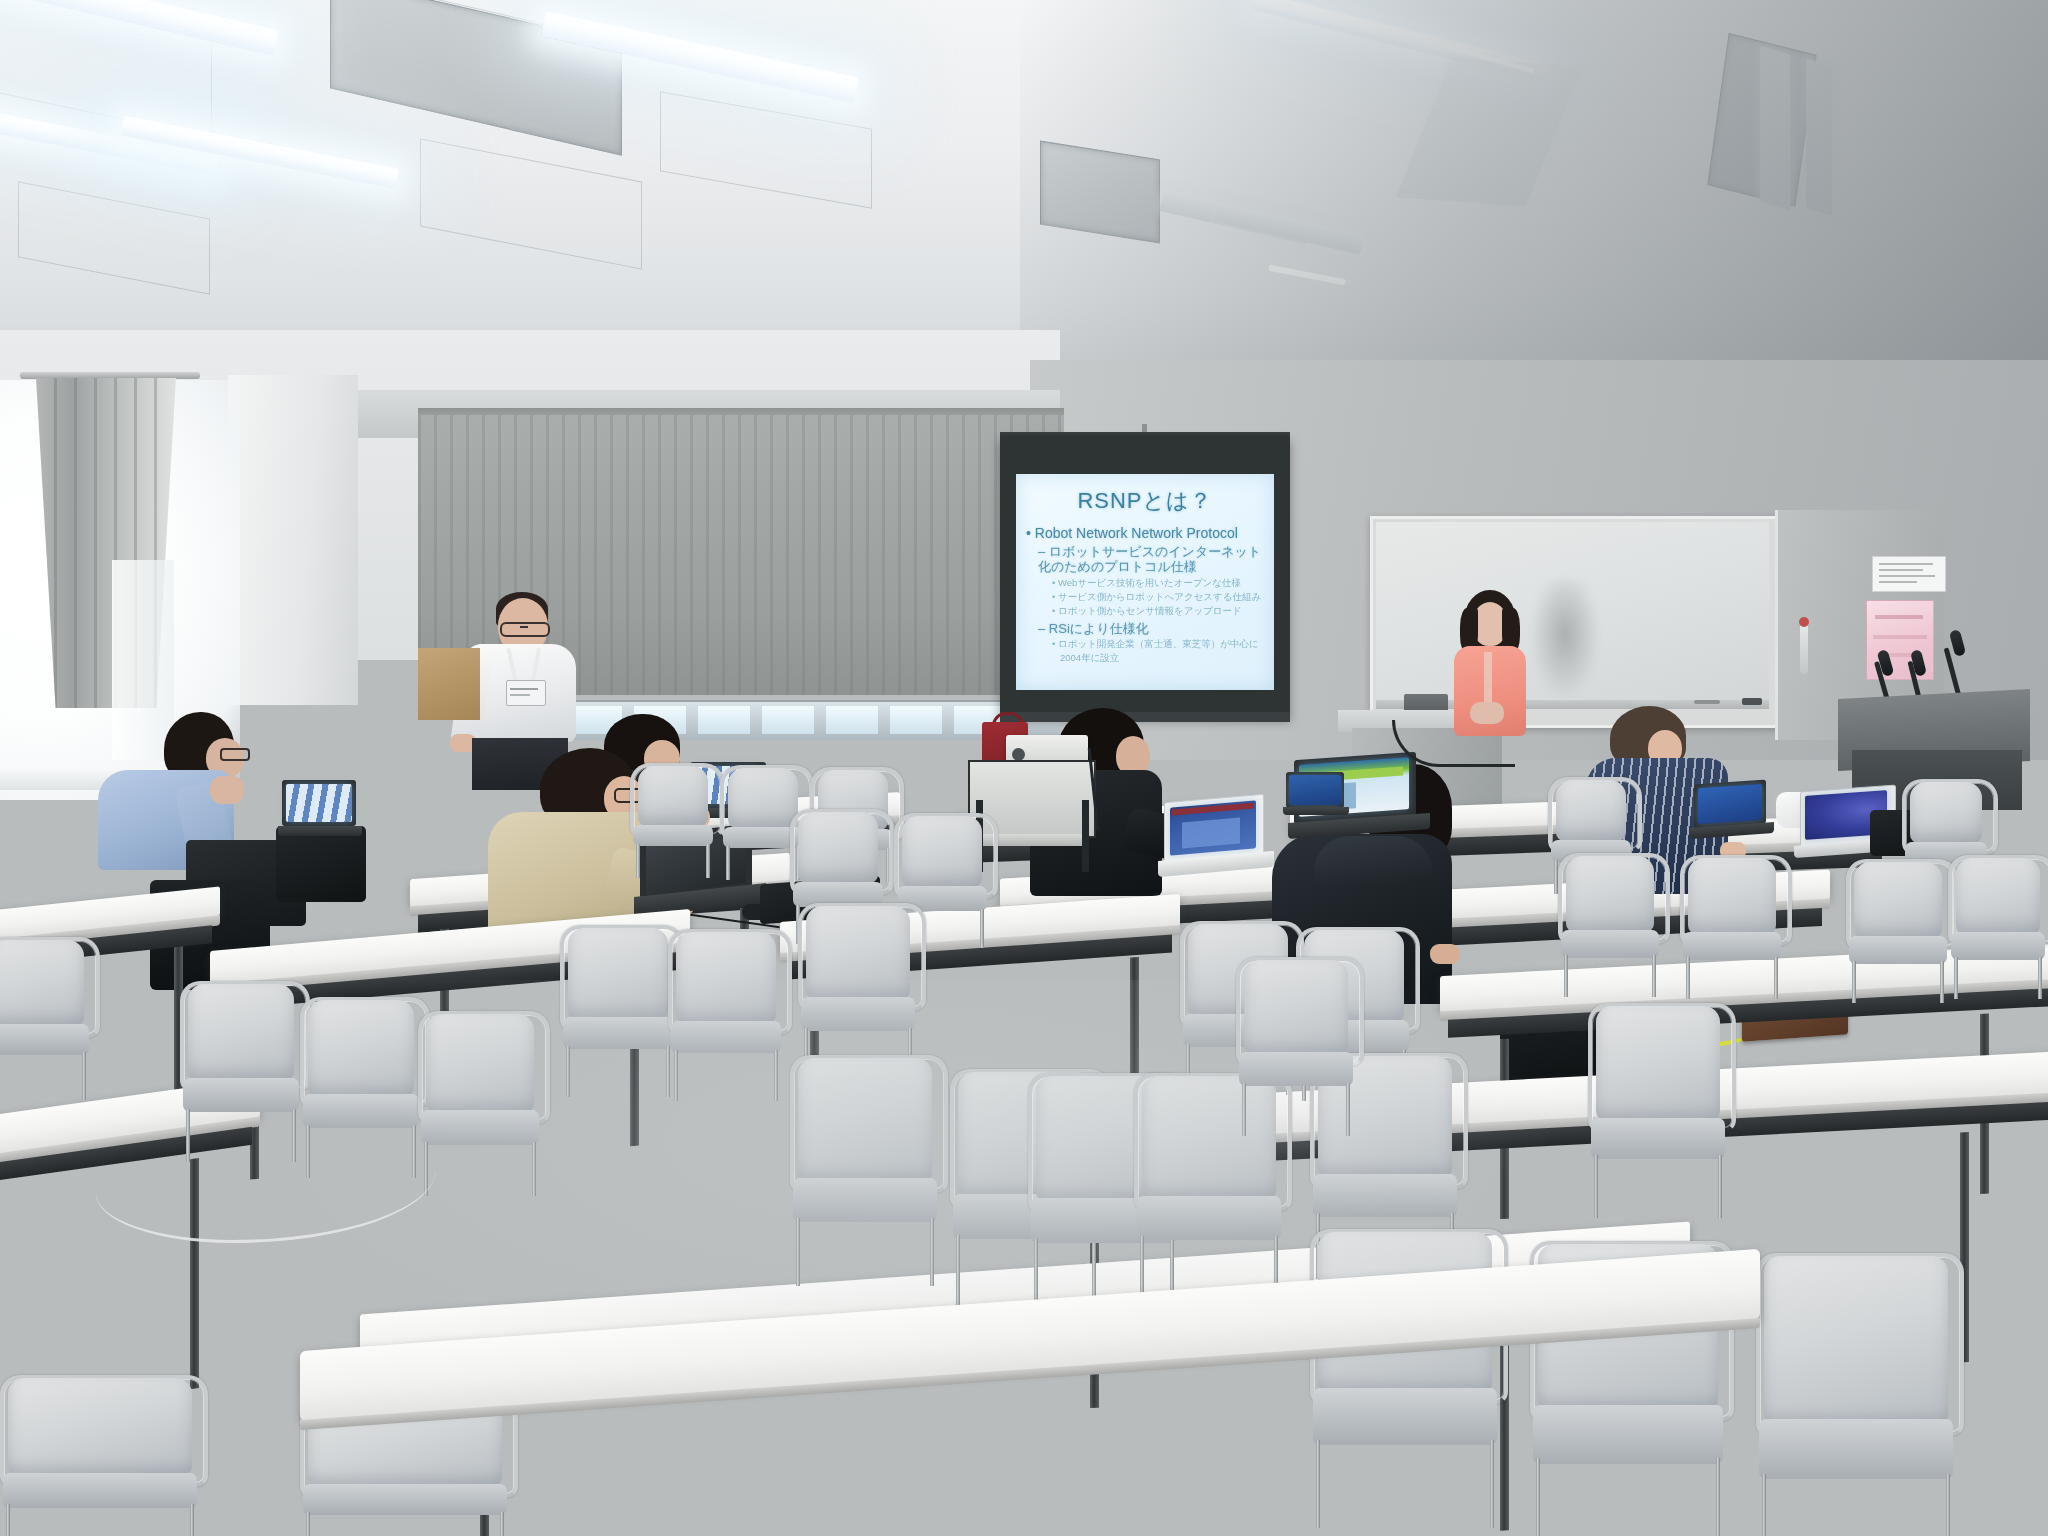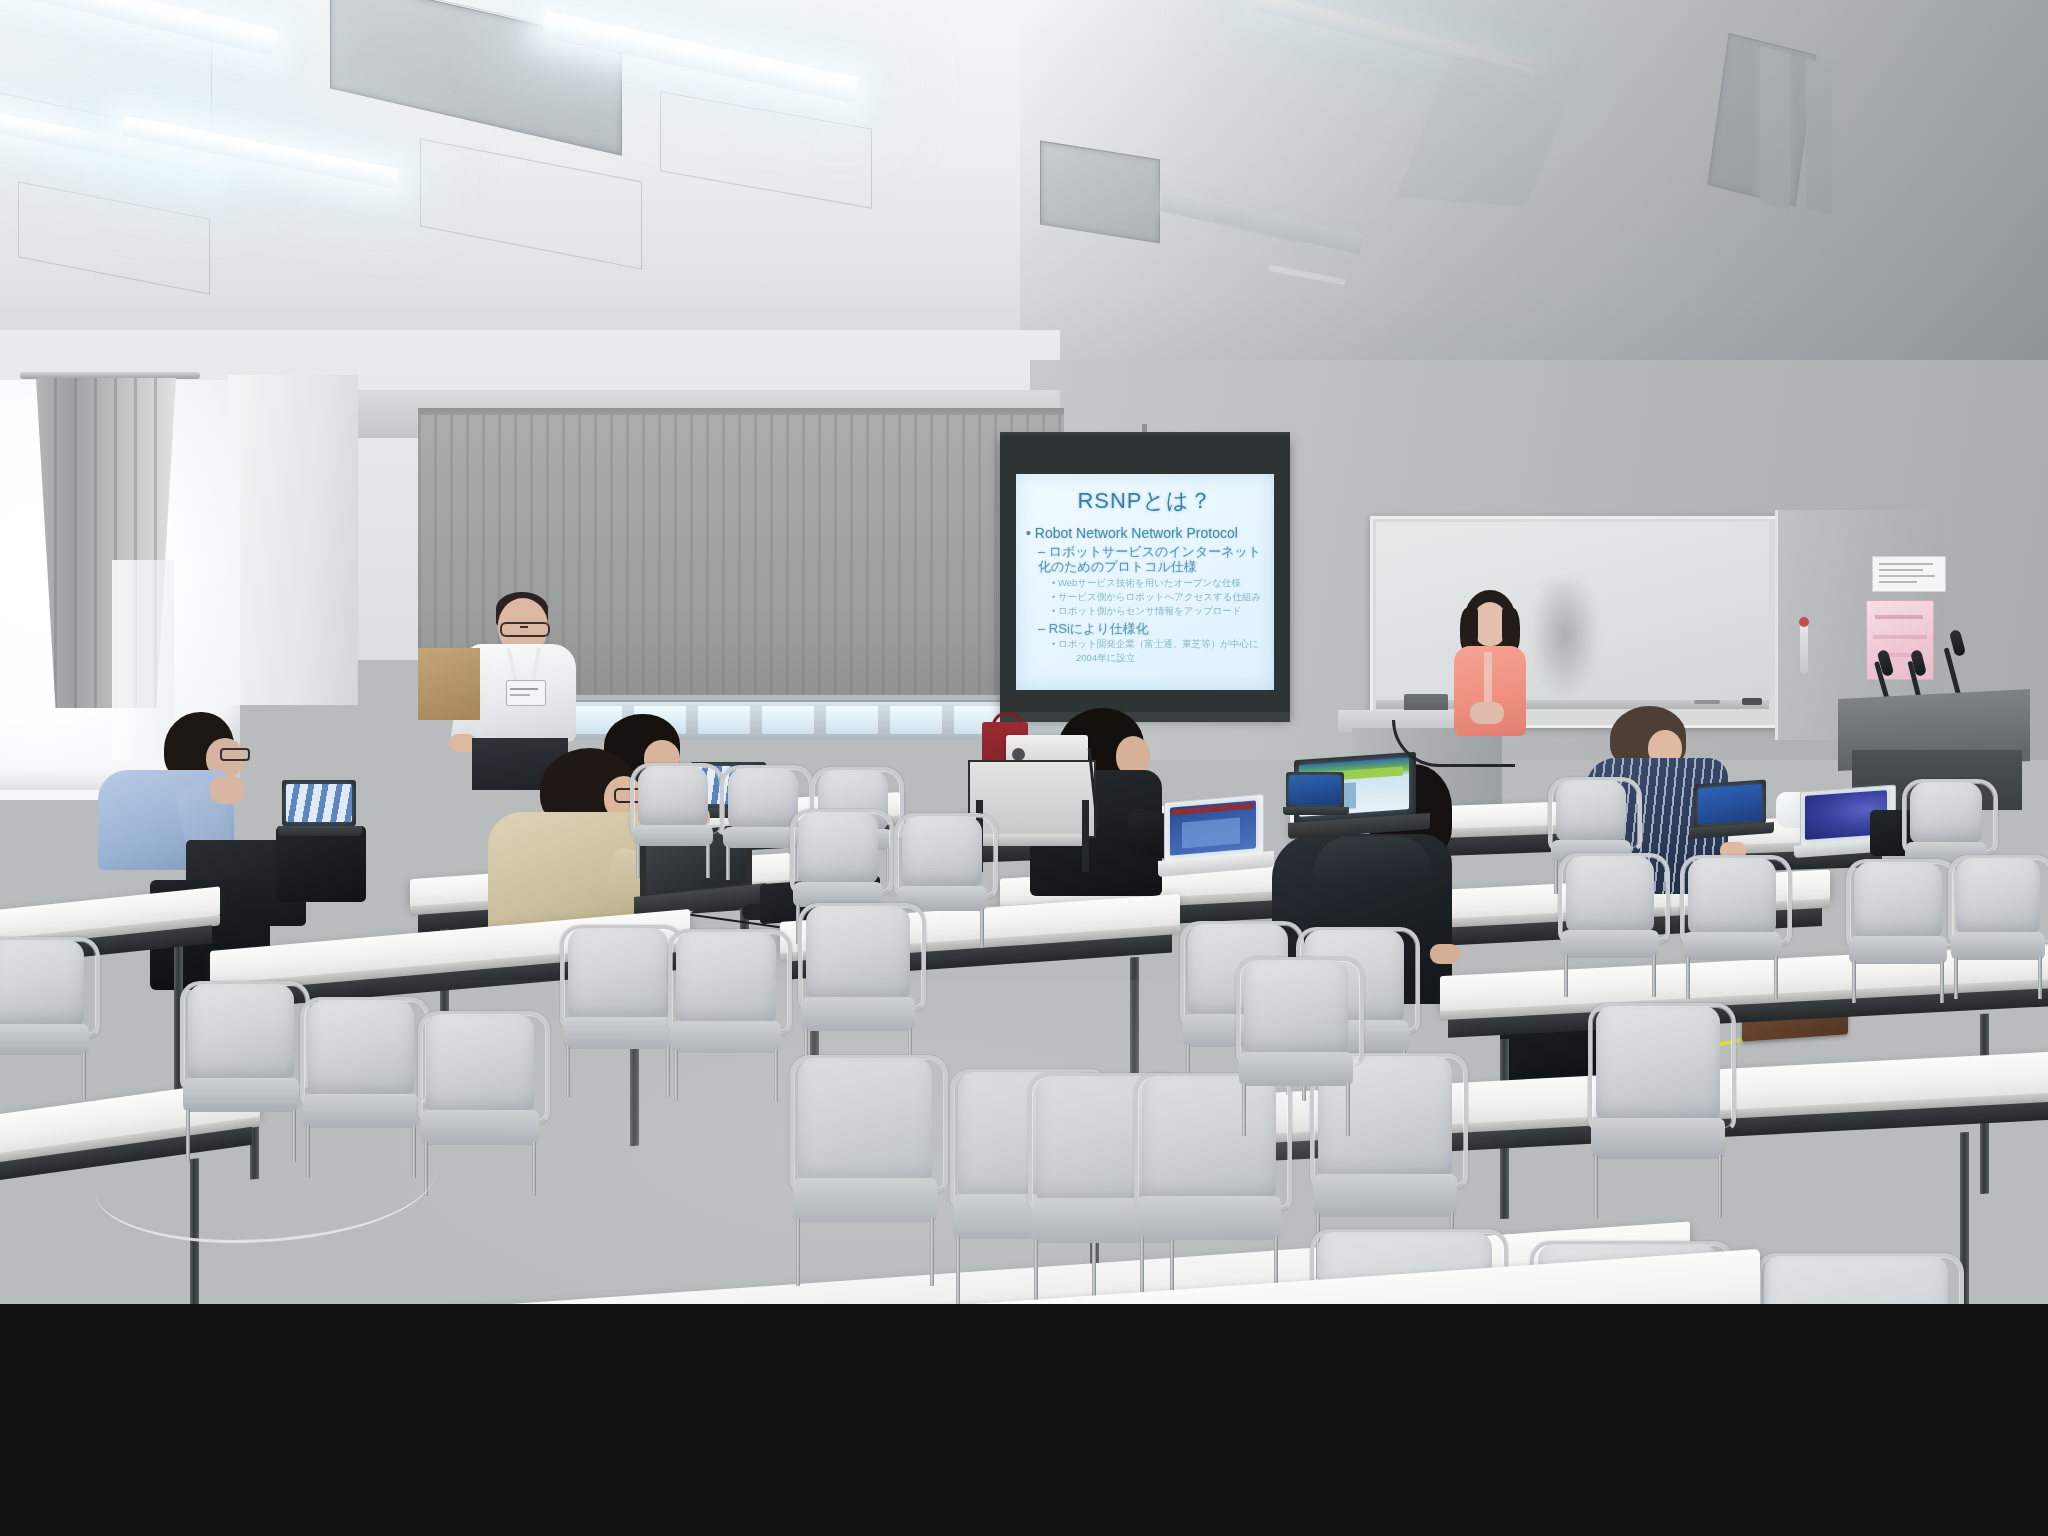--- a/index.html
+++ b/index.html
@@ -1,17 +1,17 @@
 <!DOCTYPE html>
 <html><head>
 <meta charset="utf-8">
 <style>
   html,body{margin:0;padding:0;background:#111;}
   #scene{
-    position:relative;width:2048px;height:1304px;overflow:hidden;
+    position:relative;width:2048px;height:1536px;overflow:hidden;
     font-family:"Liberation Sans", sans-serif;
     background:#b9bcbd;
   }
   .abs{position:absolute;}
 
   
   #ceiling{
     left:0;top:0;width:2048px;height:420px;
     background:linear-gradient(180deg,#f3f5f6 0%,#eceef0 35%,#dfe2e4 70%,#ccd0d2 100%);
   }
@@ -421,21 +421,21 @@
     </div>
     <div class="slide-l3">
       • <span>ロボット側からセンサ情報をアップロード</span>
     </div>
     <div class="slide-l2">
       – <span>RSiにより仕様化</span>
     </div>
     <div class="slide-l3">
       • <span>ロボット開発企業（富士通、東芝等）が中心に</span>
     </div>
-    <div class="slide-l3" style="margin-left:60px">
+    <div class="slide-l3" style="margin-left:44px">
       <span>2004年に設立</span>
     </div>
   </div>
   <div class="abs" id="screen-bottom"></div>
 
   <div class="abs" id="wb-frame"></div>
   <div class="abs" id="wb-surface"></div>
   <div class="abs" id="wb-shadow"></div>
   <div class="abs" id="wb-tray"></div>
   <div class="abs marker" style="left:1472px;top:697px;width:22px;background:#2b2f30;"></div>

